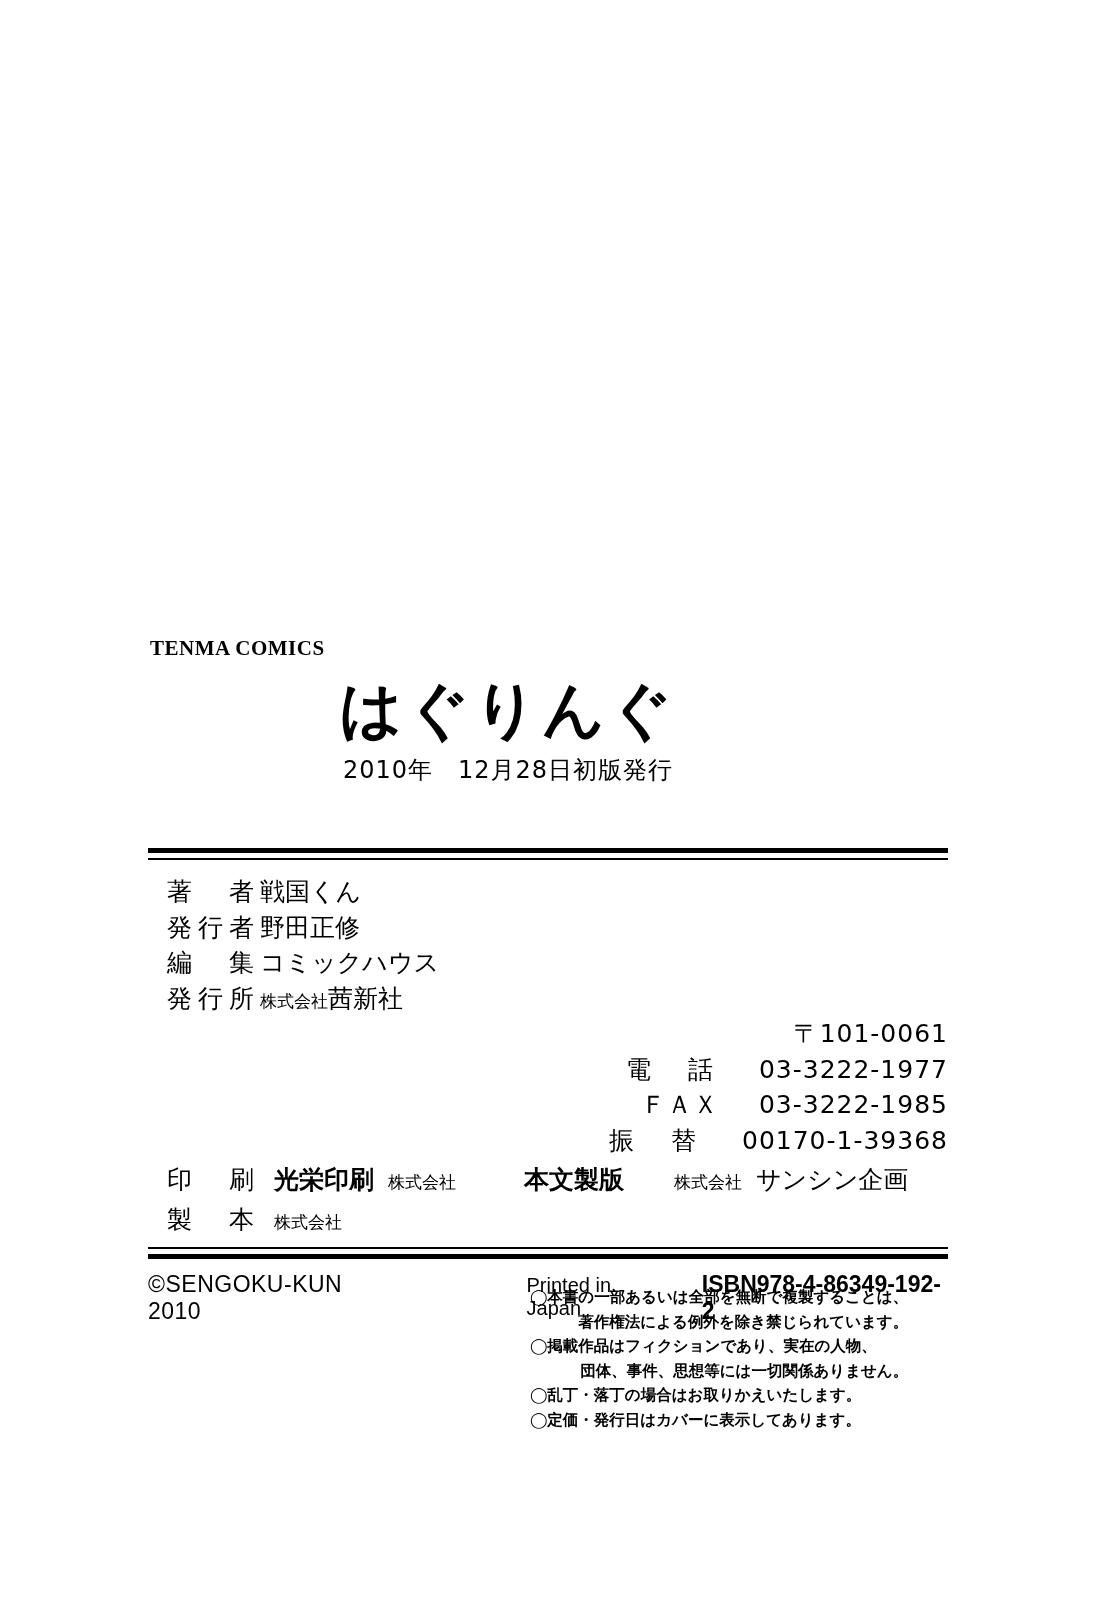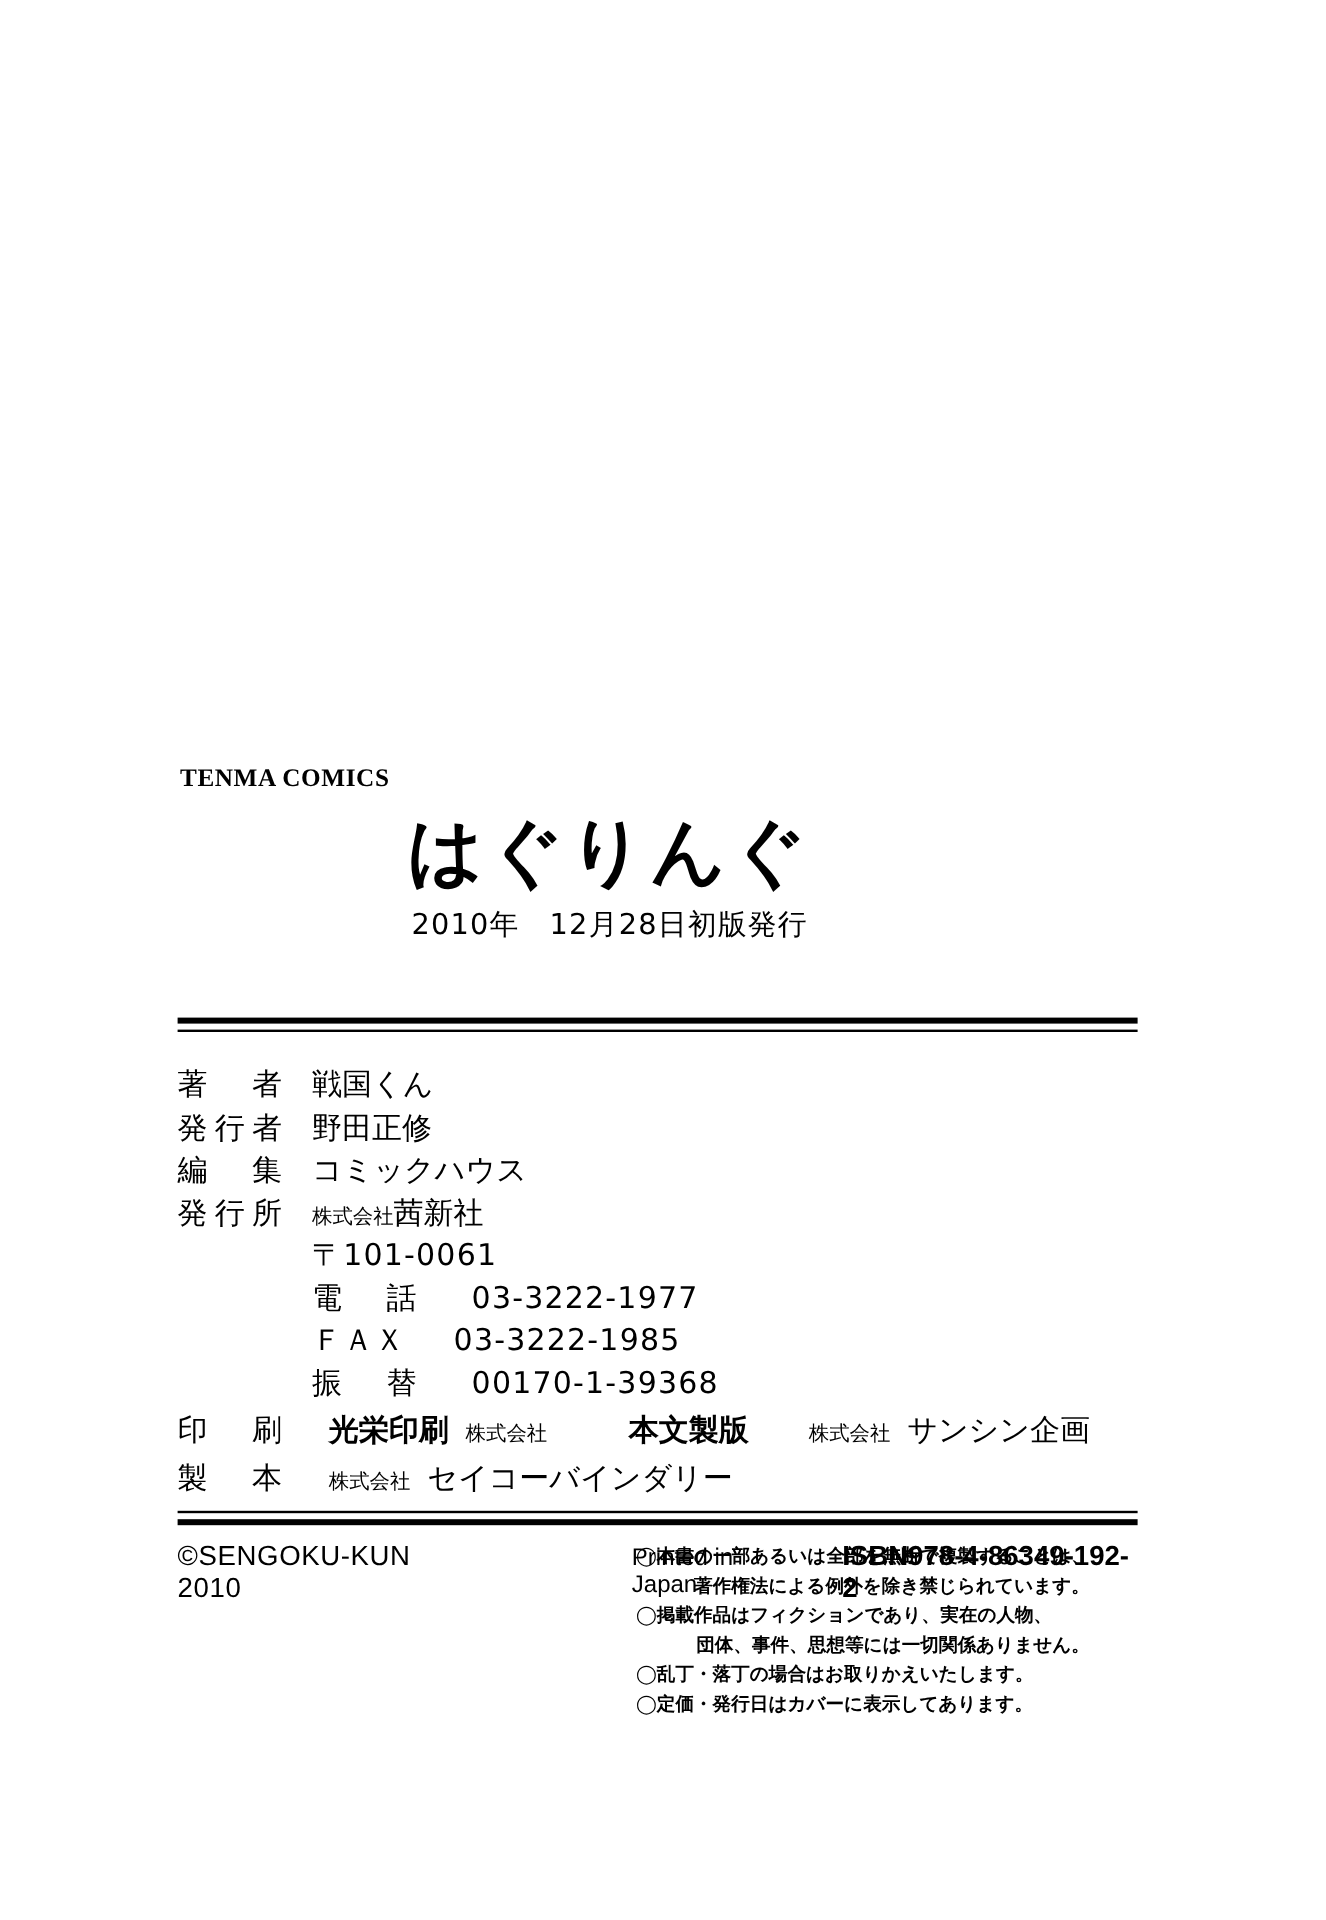--- a/index.html
+++ b/index.html
@@ -67,24 +67,25 @@
     margin-top: 62px;
   }
   .rule-thin {
     width: 800px;
     height: 2px;
     background: #000;
     margin-top: 5px;
   }
 
   .credits {
-    margin-top: 26px;
+    margin-top: 14px;
     font-family: "DejaVu Sans", sans-serif;
     font-size: 25px;
     line-height: 1.42;
+    text-align: right;
   }
   .credit-row {
     display: flex;
     align-items: baseline;
     white-space: nowrap;
   }
   .credit-label {
     width: 112px;
     flex: 0 0 112px;
     letter-spacing: 6px;
@@ -246,21 +247,20 @@
         <span class="gap-lg"></span>
         <span class="bold-mid">本文製版</span>
         <span class="gap"></span>
         <span class="small-co">株式会社</span>
         <span>サンシン企画</span>
       </div>
 
       <div class="print-row">
         <span class="credit-label">製　本</span>
         <span class="small-co">株式会社</span>
-        <span>セイコーバインダリー</span>
       </div>
 
     </div>
 
     <div class="rule-bottom-thin"></div>
     <div class="rule-bottom-thick"></div>
 
     <div class="footer-row">
       <span class="copyright">©SENGOKU-KUN 2010</span>
       <span class="printed-in">Printed in Japan</span>

